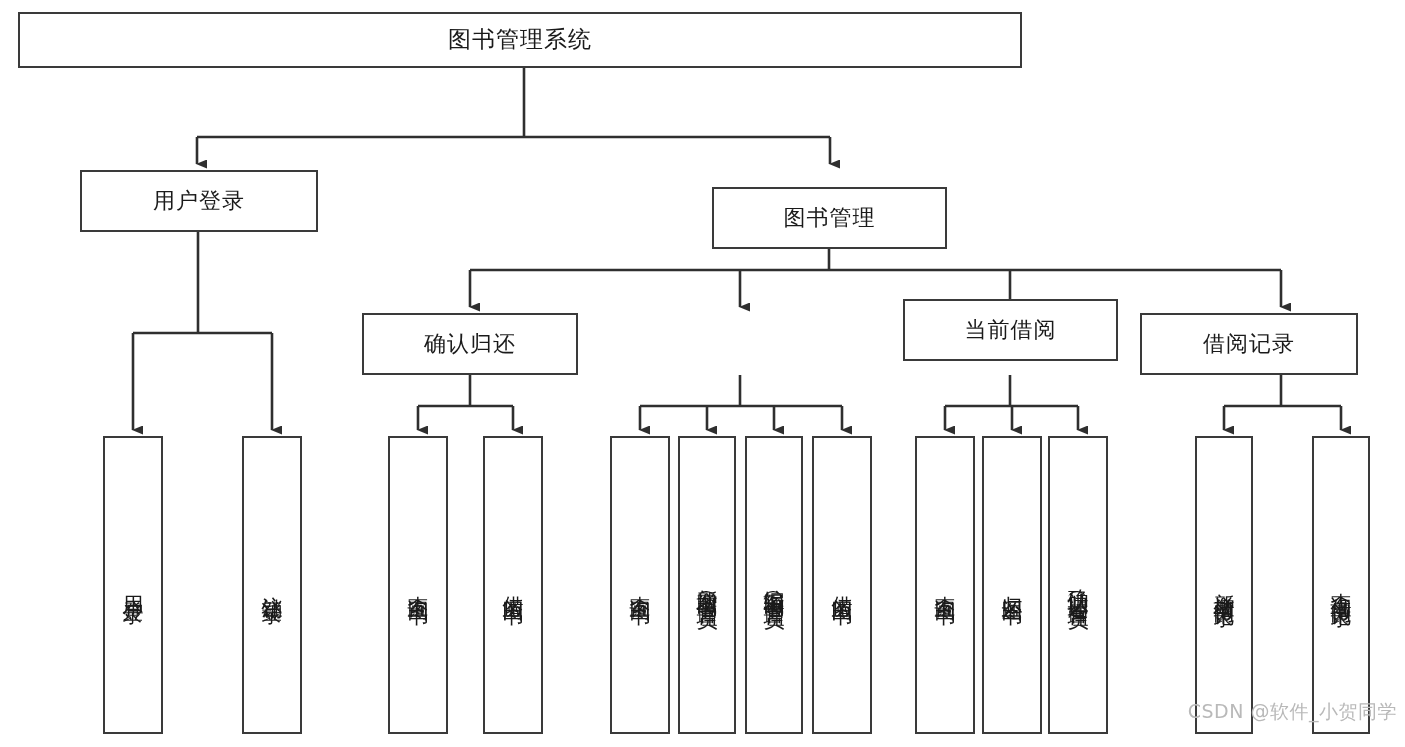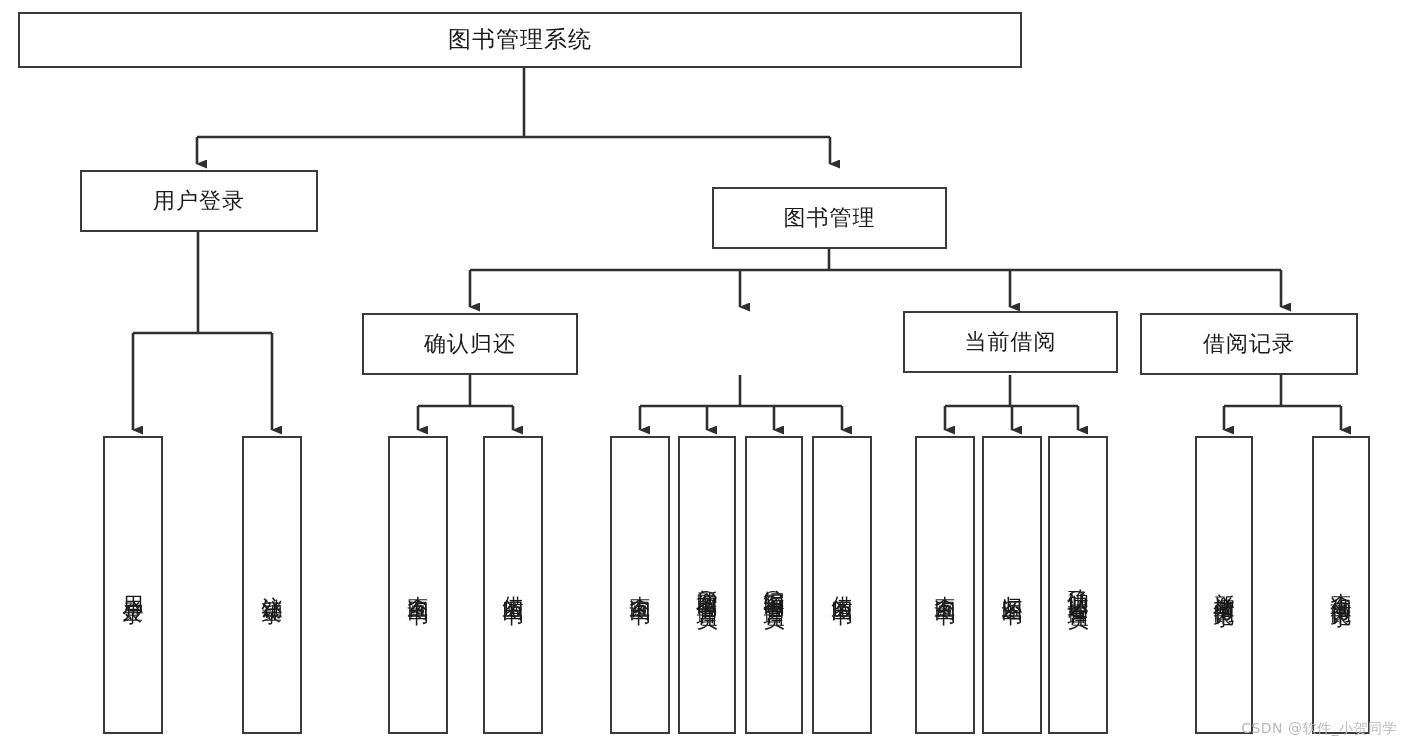--- a/index.html
+++ b/index.html
@@ -9,21 +9,21 @@
   svg.lines{position:absolute;left:0;top:0;width:1405px;height:747px;}
   .node{position:absolute;box-sizing:border-box;background:#ffffff;
         border:2px solid #3a3a3a;display:flex;align-items:center;
         justify-content:center;color:#1a1a1a;}
   .node.h{font-size:22px;line-height:1.1;letter-spacing:1px;}
   .node.root{font-size:23px;}
   .node.v{writing-mode:vertical-rl;text-orientation:upright;
           align-items:center;justify-content:center;
           font-size:21px;letter-spacing:3px;line-height:1.15;
           padding-top:4px;padding-bottom:4px;}
-  .wm{position:absolute;right:8px;bottom:9px;font-size:14px;
+  .wm{position:absolute;right:8px;bottom:22px;font-size:19px;
       color:#b9b9b9;letter-spacing:.5px;white-space:nowrap;}
 </style>
 </head>
 <body>
 
 <div id="canvas">
 
   <svg class="lines" viewBox="0 0 1405 747">
     <defs>
       <marker id="arw" markerWidth="9" markerHeight="11" refX="4.5" refY="10" orient="auto" markerUnits="userSpaceOnUse">
@@ -81,21 +81,21 @@
   <div class="node h" style="left:80px;top:170px;width:238px;height:62px;">
     <span>用户登录</span>
   </div>
   <div class="node h" style="left:712px;top:187px;width:235px;height:62px;">
     <span>图书管理</span>
   </div>
 
   <div class="node h" style="left:362px;top:313px;width:216px;height:62px;">
     <span>确认归还</span>
   </div>
-  <div class="node h" style="left:903px;top:311px;width:215px;height:62px;">
+  <div class="node h" style="left:903px;top:299px;width:215px;height:62px;">
     <span>当前借阅</span>
   </div>
   <div class="node h" style="left:1140px;top:313px;width:218px;height:62px;">
     <span>借阅记录</span>
   </div>
 
   <div class="node v" style="left:103px;top:436px;width:60px;height:298px;">
     <span>用户登录</span>
   </div>
   <div class="node v" style="left:242px;top:436px;width:60px;height:298px;">

